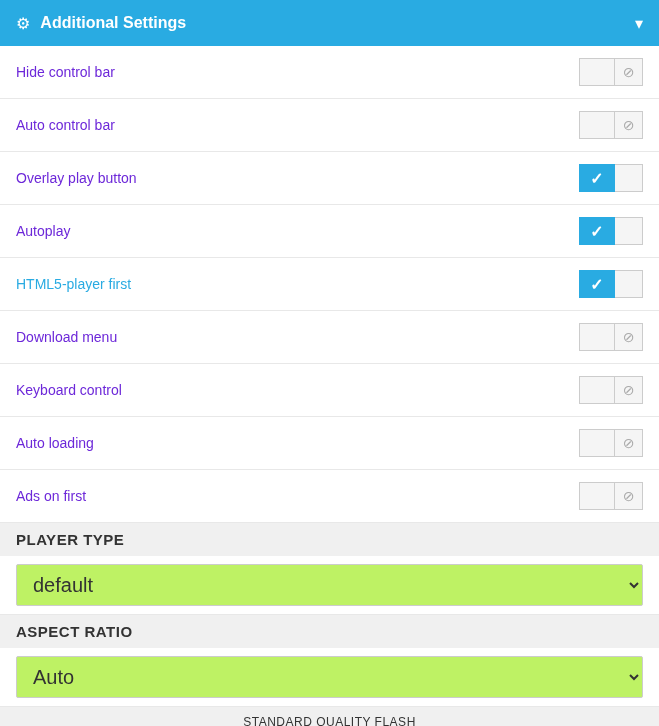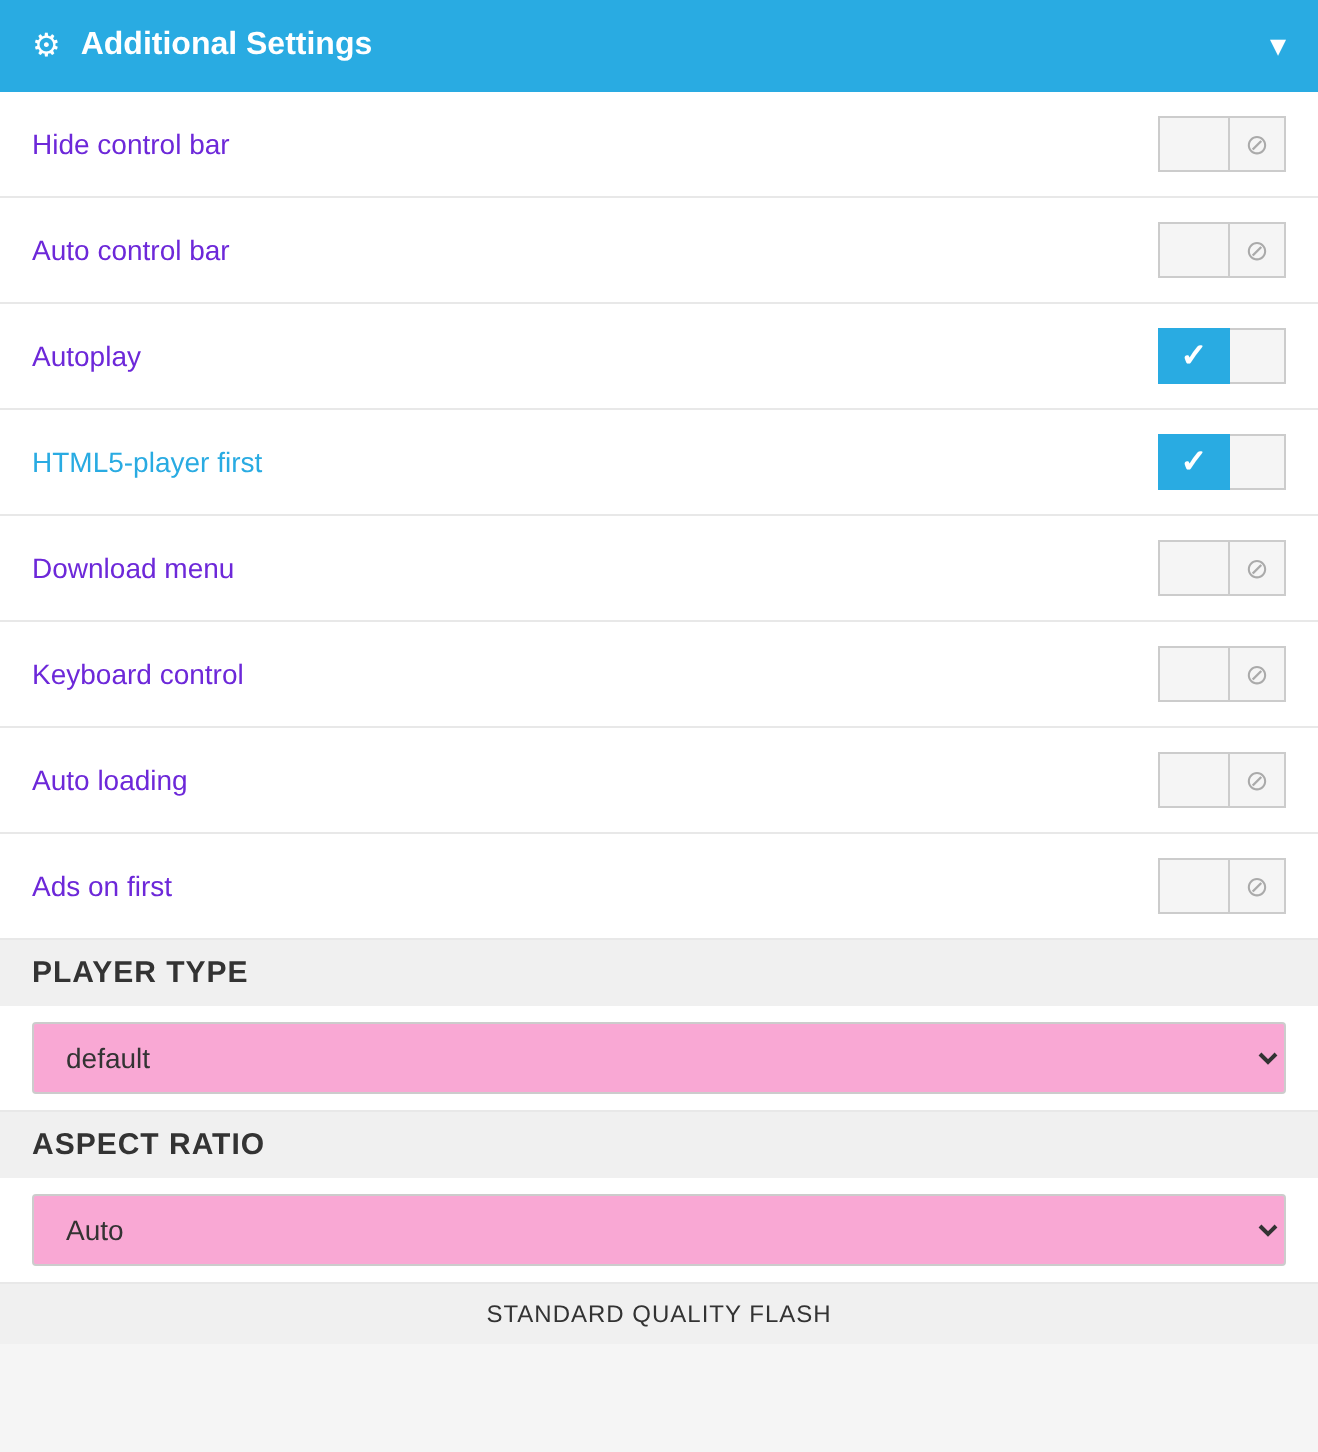--- a/index.html
+++ b/index.html
@@ -125,22 +125,22 @@
 
     .select-row {
       padding: 8px 16px;
       border-bottom: 1px solid #e8e8e8;
     }
 
     .select-row select {
       width: 100%;
       padding: 8px 12px;
       border: 1px solid #ccc;
-      background: #f9a8d4;
-      font-size: 14px;
+      background: #bef264;
+      font-size: 20px;
       color: #333;
       appearance: auto;
       cursor: pointer;
       border-radius: 2px;
     }
 
     .bottom-section-header {
       background: #f0f0f0;
       padding: 8px 20px;
       font-size: 12px;
@@ -175,20 +175,27 @@
     </div>
 
     <div class="setting-row">
       <span class="setting-label">Auto control bar</span>
       <div class="toggle-container">
         <div class="toggle-checkbox"></div>
         <div class="toggle-disable">⊘</div>
       </div>
     </div>
 
+    <div class="setting-row">
+      <span class="setting-label">Overlay play button</span>
+      <div class="toggle-container">
+        <div class="toggle-checkbox checked"></div>
+        <div class="toggle-disable"></div>
+      </div>
+    </div>
 
     <div class="setting-row">
       <span class="setting-label">Autoplay</span>
       <div class="toggle-container">
         <div class="toggle-checkbox checked"></div>
         <div class="toggle-disable"></div>
       </div>
     </div>
 
     <div class="setting-row">

